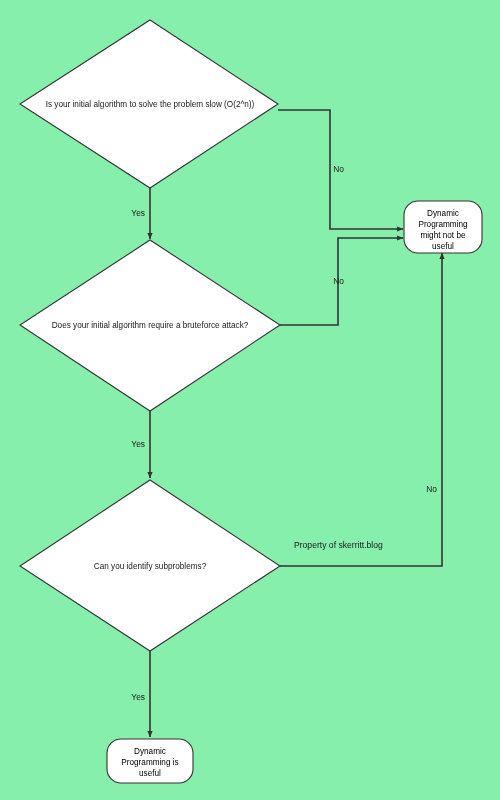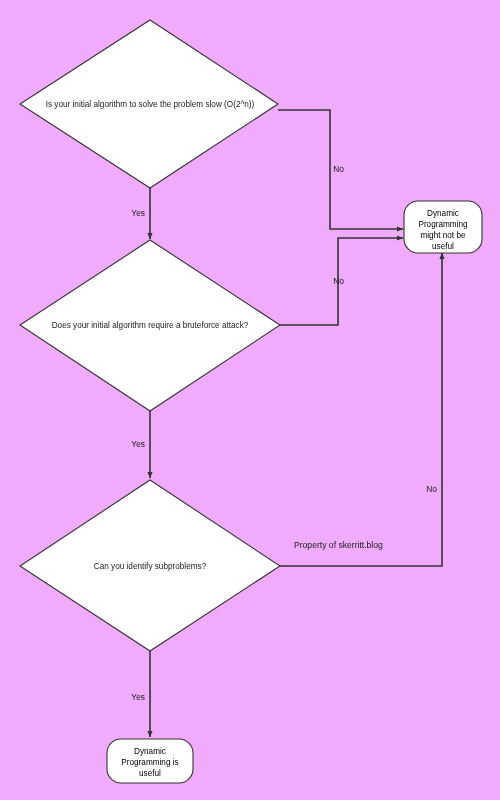--- a/index.html
+++ b/index.html
@@ -11,21 +11,21 @@
   body {
     font-family: "Liberation Sans", sans-serif;
     width: 500px;
     height: 800px;
     overflow: hidden;
   }
   #flowchart-root {
     position: relative;
     width: 500px;
     height: 800px;
-    background: #f0abfc;
+    background: #86efac;
   }
   #flow-svg {
     position: absolute;
     top: 0;
     left: 0;
     width: 500px;
     height: 800px;
     display: block;
   }
   .node-shape {

